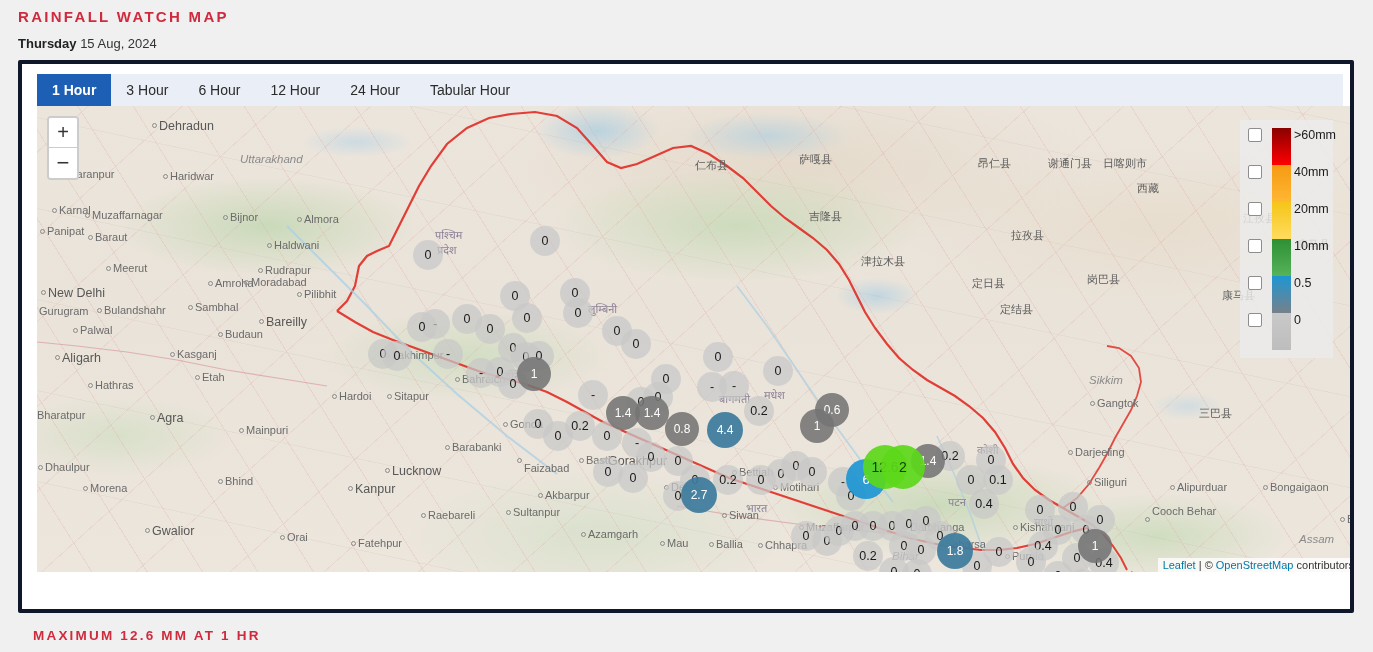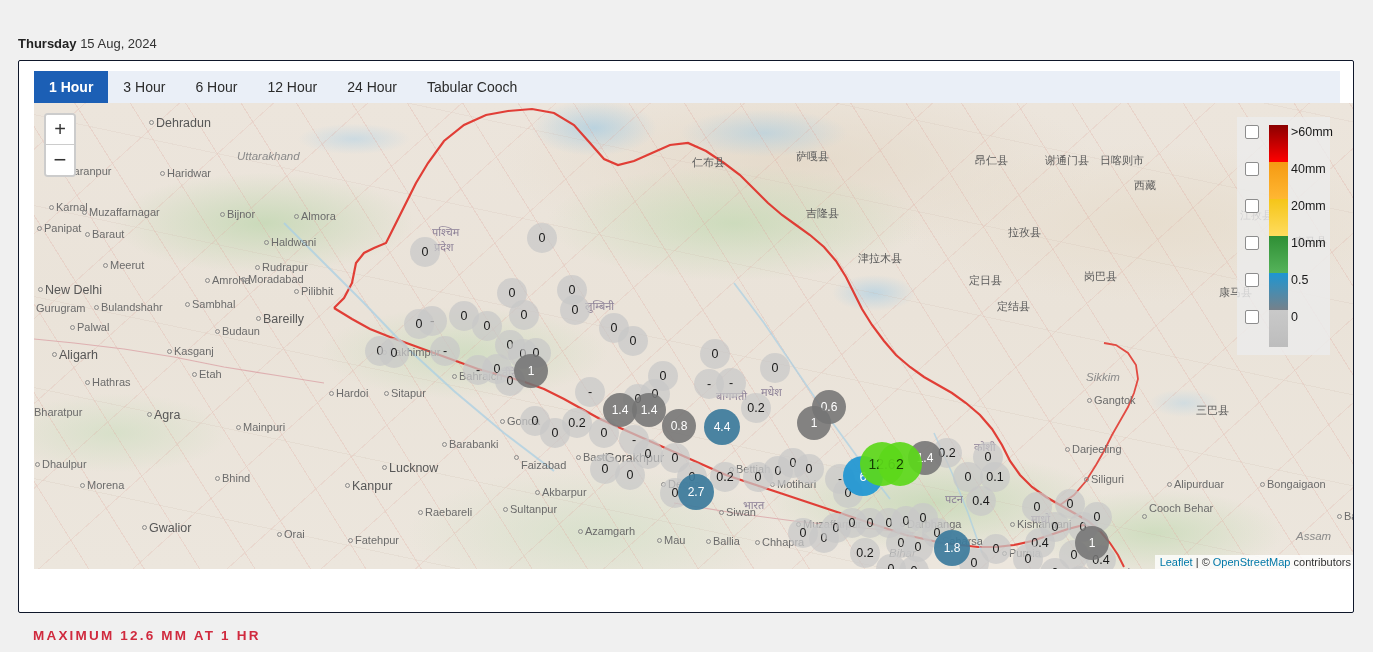--- a/index.html
+++ b/index.html
@@ -36,21 +36,21 @@
   }
   .date-line .dow { font-weight: bold; color: #222; }
   .date-line .dval { font-weight: normal; color: #333; }
 
   
   .card {
     position: absolute;
     left: 18px; top: 60px;
     width: 1336px; height: 553px;
     background: #ffffff;
-    border: 1px solid #0f172a;
+    border: 4px solid #0f172a;
     border-radius: 2px;
     overflow: hidden;
     text-decoration: underline;
   }
 
   
   .tabbar {
     position: absolute;
     left: 15px; top: 10px;
     width: 1306px; height: 32px;
@@ -255,35 +255,36 @@
     color: #d02a3e;
     text-transform: uppercase;
     white-space: nowrap;
   }
 </style>
 </head>
 <body>
 
 <div id="app">
 
+  <div class="page-title">Rainfall Watch Map</div>
 
   <div class="date-line">
     <span class="dow">Thursday</span>
     <span class="dval">15 Aug, 2024</span>
   </div>
 
   <div class="card">
 
     <div class="tabbar" id="tabbar">
         <div class="tab active">1 Hour</div>
         <div class="tab">3 Hour</div>
         <div class="tab">6 Hour</div>
         <div class="tab">12 Hour</div>
         <div class="tab">24 Hour</div>
-        <div class="tab">Tabular Cooch</div>
+        <div class="tab">Tabular Hour</div>
       </div>
 
     <div class="map">
       <div class="map-base"></div>
       <div class="map-roads"></div>
 
       <svg class="border-svg" viewBox="0 0 1322 466" preserveAspectRatio="none">
 
         <path d="M300,205 L310,195 L318,180 L322,160 L330,150 L340,145 L352,140 L362,120
                  L372,100 L382,80 L394,60 L410,38 L430,22 L452,12 L474,8 L498,6 L520,10

